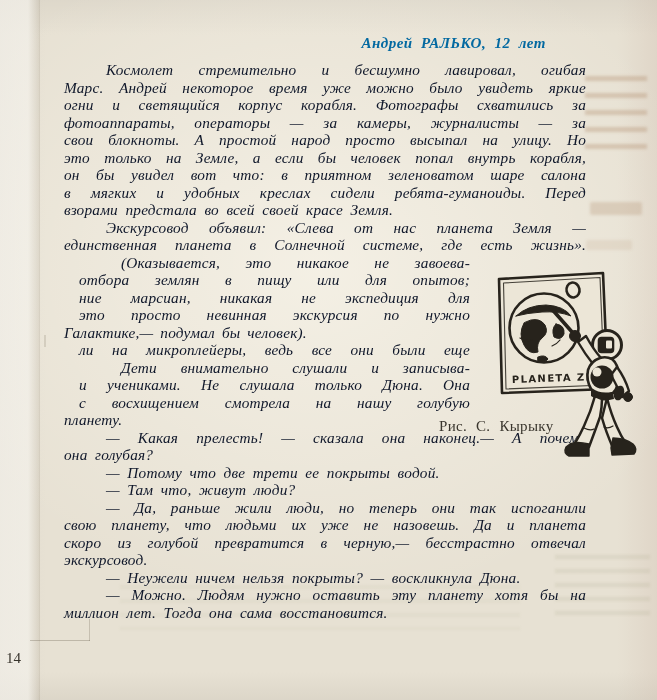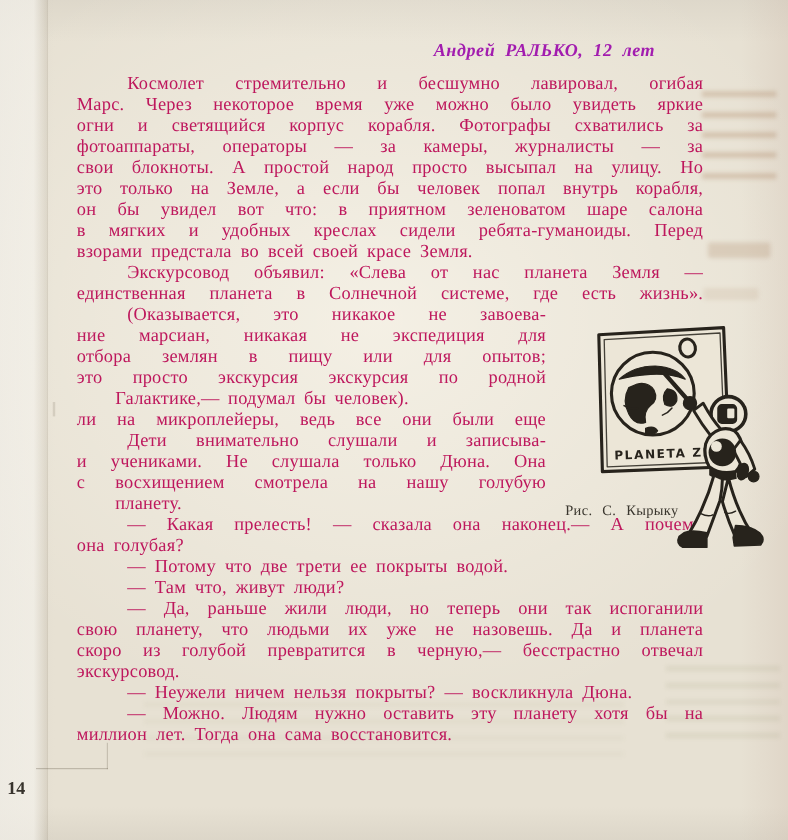--- a/index.html
+++ b/index.html
@@ -15,41 +15,41 @@
       linear-gradient(0deg, rgba(195,189,176,.30) 0, rgba(195,189,176,0) 4%);
   }
   #page{position:absolute;inset:0;color:#2e2a24;}
   .edge-left{
     position:absolute;left:0;top:0;width:40px;height:100%;
     background:linear-gradient(90deg, rgba(246,244,238,.65) 70%, rgba(120,108,90,.10) 97%, rgba(120,108,90,.22) 100%);
   }
   .header-author{
     position:absolute;top:35px;right:111px;
     font-size:15px;font-weight:bold;font-style:italic;
-    letter-spacing:.5px;word-spacing:4px;color:#a21caf;
+    letter-spacing:.5px;word-spacing:4px;color:#0369a1;
     white-space:nowrap;
   }
   .text-col{
     position:absolute;left:64px;top:61px;width:522px;
-    font-size:15.3px;color:#be185d;letter-spacing:.2px;
+    font-size:15.3px;color:#0f172a;letter-spacing:.2px;font-style:italic;
   }
   .line{height:17.5px;line-height:17.5px;}
   .wj{text-align:justify;text-align-last:justify;}
   .wl{white-space:nowrap;word-spacing:3.5px;}
-  .nj{width:391px;text-align:justify;text-align-last:justify;}
-  .nl{width:391px;white-space:nowrap;word-spacing:3px;margin-left:32px;}
+  .nj{width:391px;text-align:justify;text-align-last:justify;margin-left:15px;}
+  .nl{width:391px;white-space:nowrap;word-spacing:3px;}
   .ind{text-indent:42px;}
   .fig-caption{
-    position:absolute;left:471px;top:418px;
-    font-size:12px;color:#3a362e;word-spacing:5px;letter-spacing:.3px;
+    position:absolute;left:439px;top:418px;
+    font-size:15px;color:#3a362e;word-spacing:5px;letter-spacing:.3px;
     white-space:nowrap;
   }
   .page-number{
     position:absolute;left:6px;top:650px;
-    font-size:15px;color:#37332c;font-weight:bold;
+    font-size:15px;color:#37332c;
   }
   .illustration{position:absolute;left:472px;top:266px;width:185px;height:210px;}
   
   .smudge{position:absolute;filter:blur(1.6px);pointer-events:none;}
   .sm-rows{background:repeating-linear-gradient(180deg, rgba(168,126,90,.30) 0 5px, rgba(168,126,90,0) 5px 17px);}
   .sm-mark{background:rgba(160,118,82,.22);border-radius:2px;}
   .sm-green{background:repeating-linear-gradient(180deg, rgba(150,150,110,.14) 0 4px, rgba(150,150,110,0) 4px 14px);}
   .corner-hline{position:absolute;left:30px;top:640px;width:60px;height:1px;background:rgba(95,85,68,.30);}
   .corner-vline{position:absolute;left:89px;top:619px;width:1px;height:22px;background:rgba(95,85,68,.24);}
   .seam-dash{position:absolute;left:44px;top:335px;width:2px;height:12px;background:rgba(110,98,80,.18);filter:blur(.5px);}
@@ -68,34 +68,34 @@
   <div class="smudge sm-green" style="left:120px;top:585px;width:400px;height:45px;opacity:.5;"></div>
 
   <div class="corner-hline"></div>
   <div class="corner-vline"></div>
   <div class="seam-dash"></div>
 
   <div class="header-author">Андрей РАЛЬКО, 12 лет</div>
 
   <div class="text-col">
       <div class="line wj ind">Космолет стремительно и бесшумно лавировал, огибая</div>
-      <div class="line wj">Марс. Через некоторое время уже можно было увидеть яркие</div>
+      <div class="line wj">Марс. Андрей некоторое время уже можно было увидеть яркие</div>
       <div class="line wj">огни и светящийся корпус корабля. Фотографы схватились за</div>
       <div class="line wj">фотоаппараты, операторы — за камеры, журналисты — за</div>
       <div class="line wj">свои блокноты. А простой народ просто высыпал на улицу. Но</div>
       <div class="line wj">это только на Земле, а если бы человек попал внутрь корабля,</div>
       <div class="line wj">он бы увидел вот что: в приятном зеленоватом шаре салона</div>
       <div class="line wj">в мягких и удобных креслах сидели ребята-гуманоиды. Перед</div>
       <div class="line wl">взорами предстала во всей своей красе Земля.</div>
       <div class="line wj ind">Экскурсовод объявил: «Слева от нас планета Земля —</div>
       <div class="line wj">единственная планета в Солнечной системе, где есть жизнь».</div>
       <div class="line nj ind">(Оказывается, это никакое не завоева-</div>
+      <div class="line nj">отбора землян в пищу или для опытов;</div>
       <div class="line nj">ние марсиан, никакая не экспедиция для</div>
-      <div class="line nj">отбора землян в пищу или для опытов;</div>
-      <div class="line nj">это просто экскурсия экскурсия по родной</div>
+      <div class="line nj">это просто невинная экскурсия по нужно</div>
       <div class="line nl">Галактике,— подумал бы человек).</div>
       <div class="line nj">ли на микроплейеры, ведь все они были еще</div>
       <div class="line nj ind">Дети внимательно слушали и записыва-</div>
       <div class="line nj">и учениками. Не слушала только Дюна. Она</div>
       <div class="line nj">с восхищением смотрела на нашу голубую</div>
       <div class="line nl">планету.</div>
       <div class="line wj ind">— Какая прелесть! — сказала она наконец.— А почему</div>
       <div class="line wl">она голубая?</div>
       <div class="line wl ind">— Потому что две трети ее покрыты водой.</div>
       <div class="line wl ind">— Там что, живут люди?</div>

